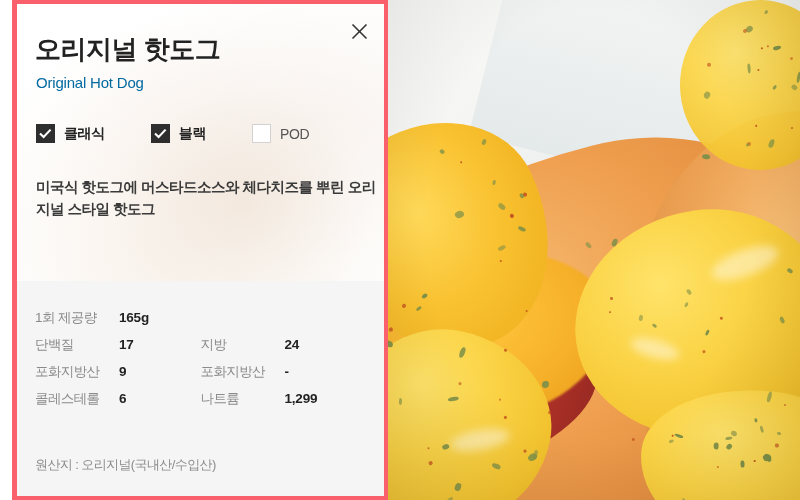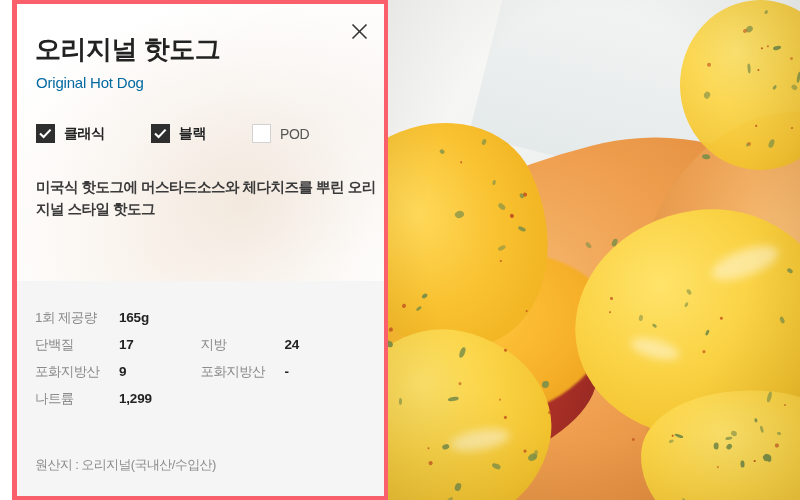--- a/index.html
+++ b/index.html
@@ -344,20 +344,24 @@
       <div class="ncell left">
         <span class="nlabel">포화지방산</span>
         <span class="nvalue">9</span>
       </div>
       <div class="ncell right">
         <span class="nlabel">포화지방산</span>
         <span class="nvalue">-</span>
       </div>
     </div>
     <div class="nrow">
+      <div class="ncell left">
+        <span class="nlabel">콜레스테롤</span>
+        <span class="nvalue">6</span>
+      </div>
       <div class="ncell right">
         <span class="nlabel">나트륨</span>
         <span class="nvalue">1,299</span>
       </div>
     </div>
   </div>
 
   <div id="origin">원산지 : 오리지널(국내산/수입산)</div>
 </div>
 

